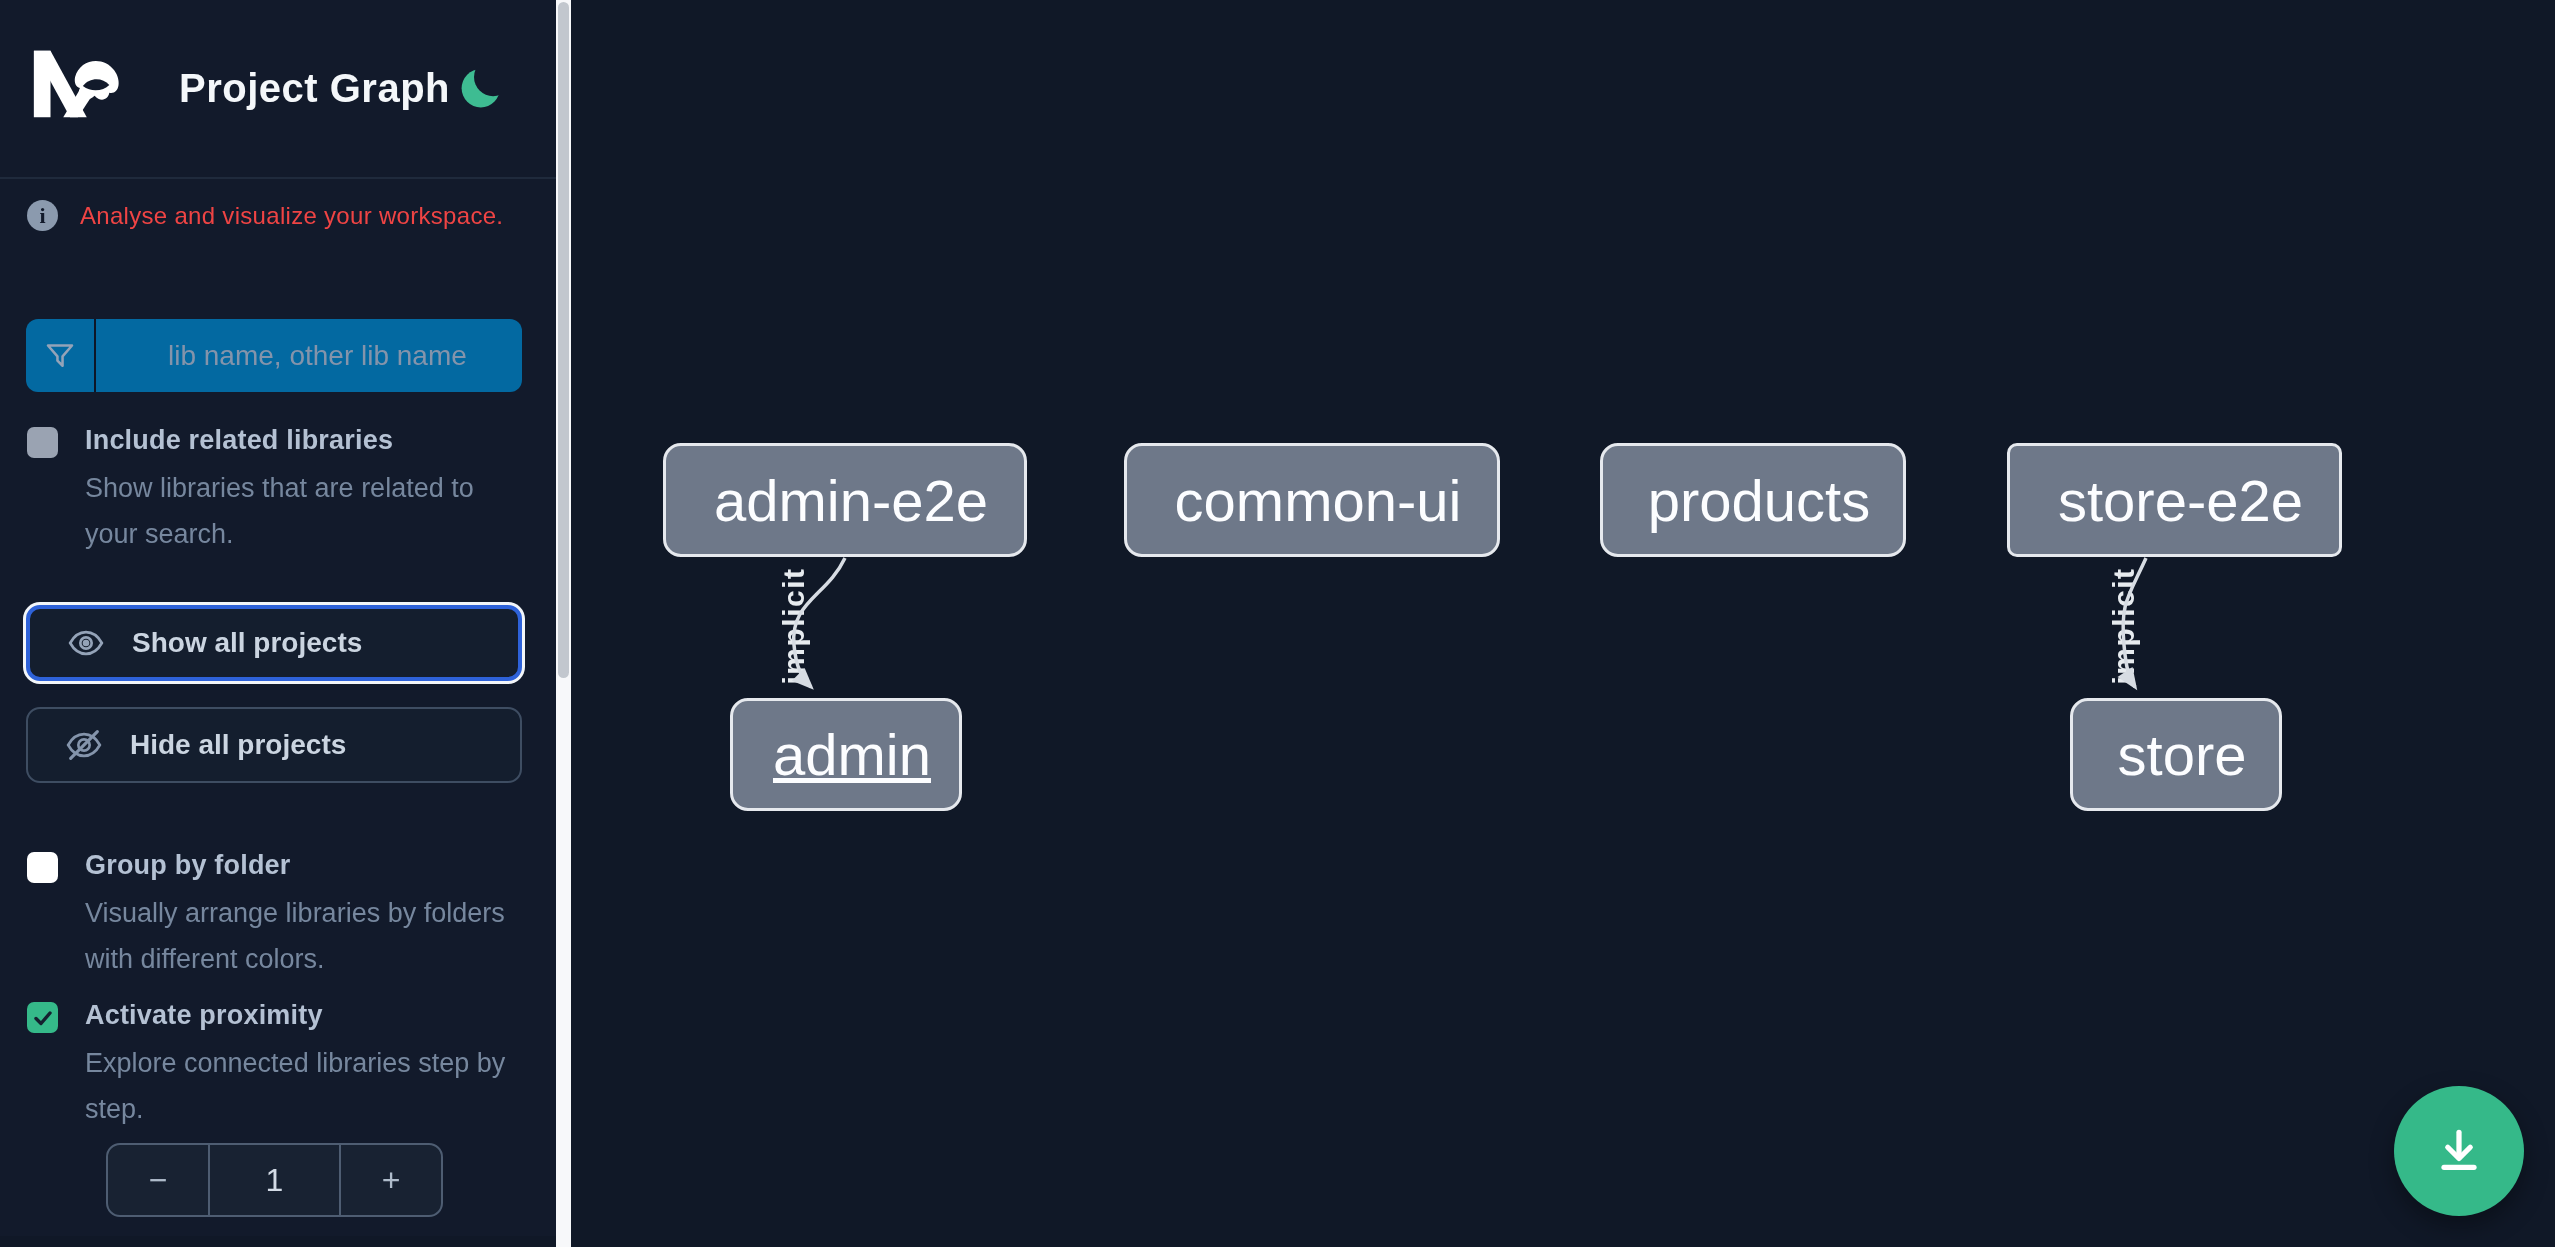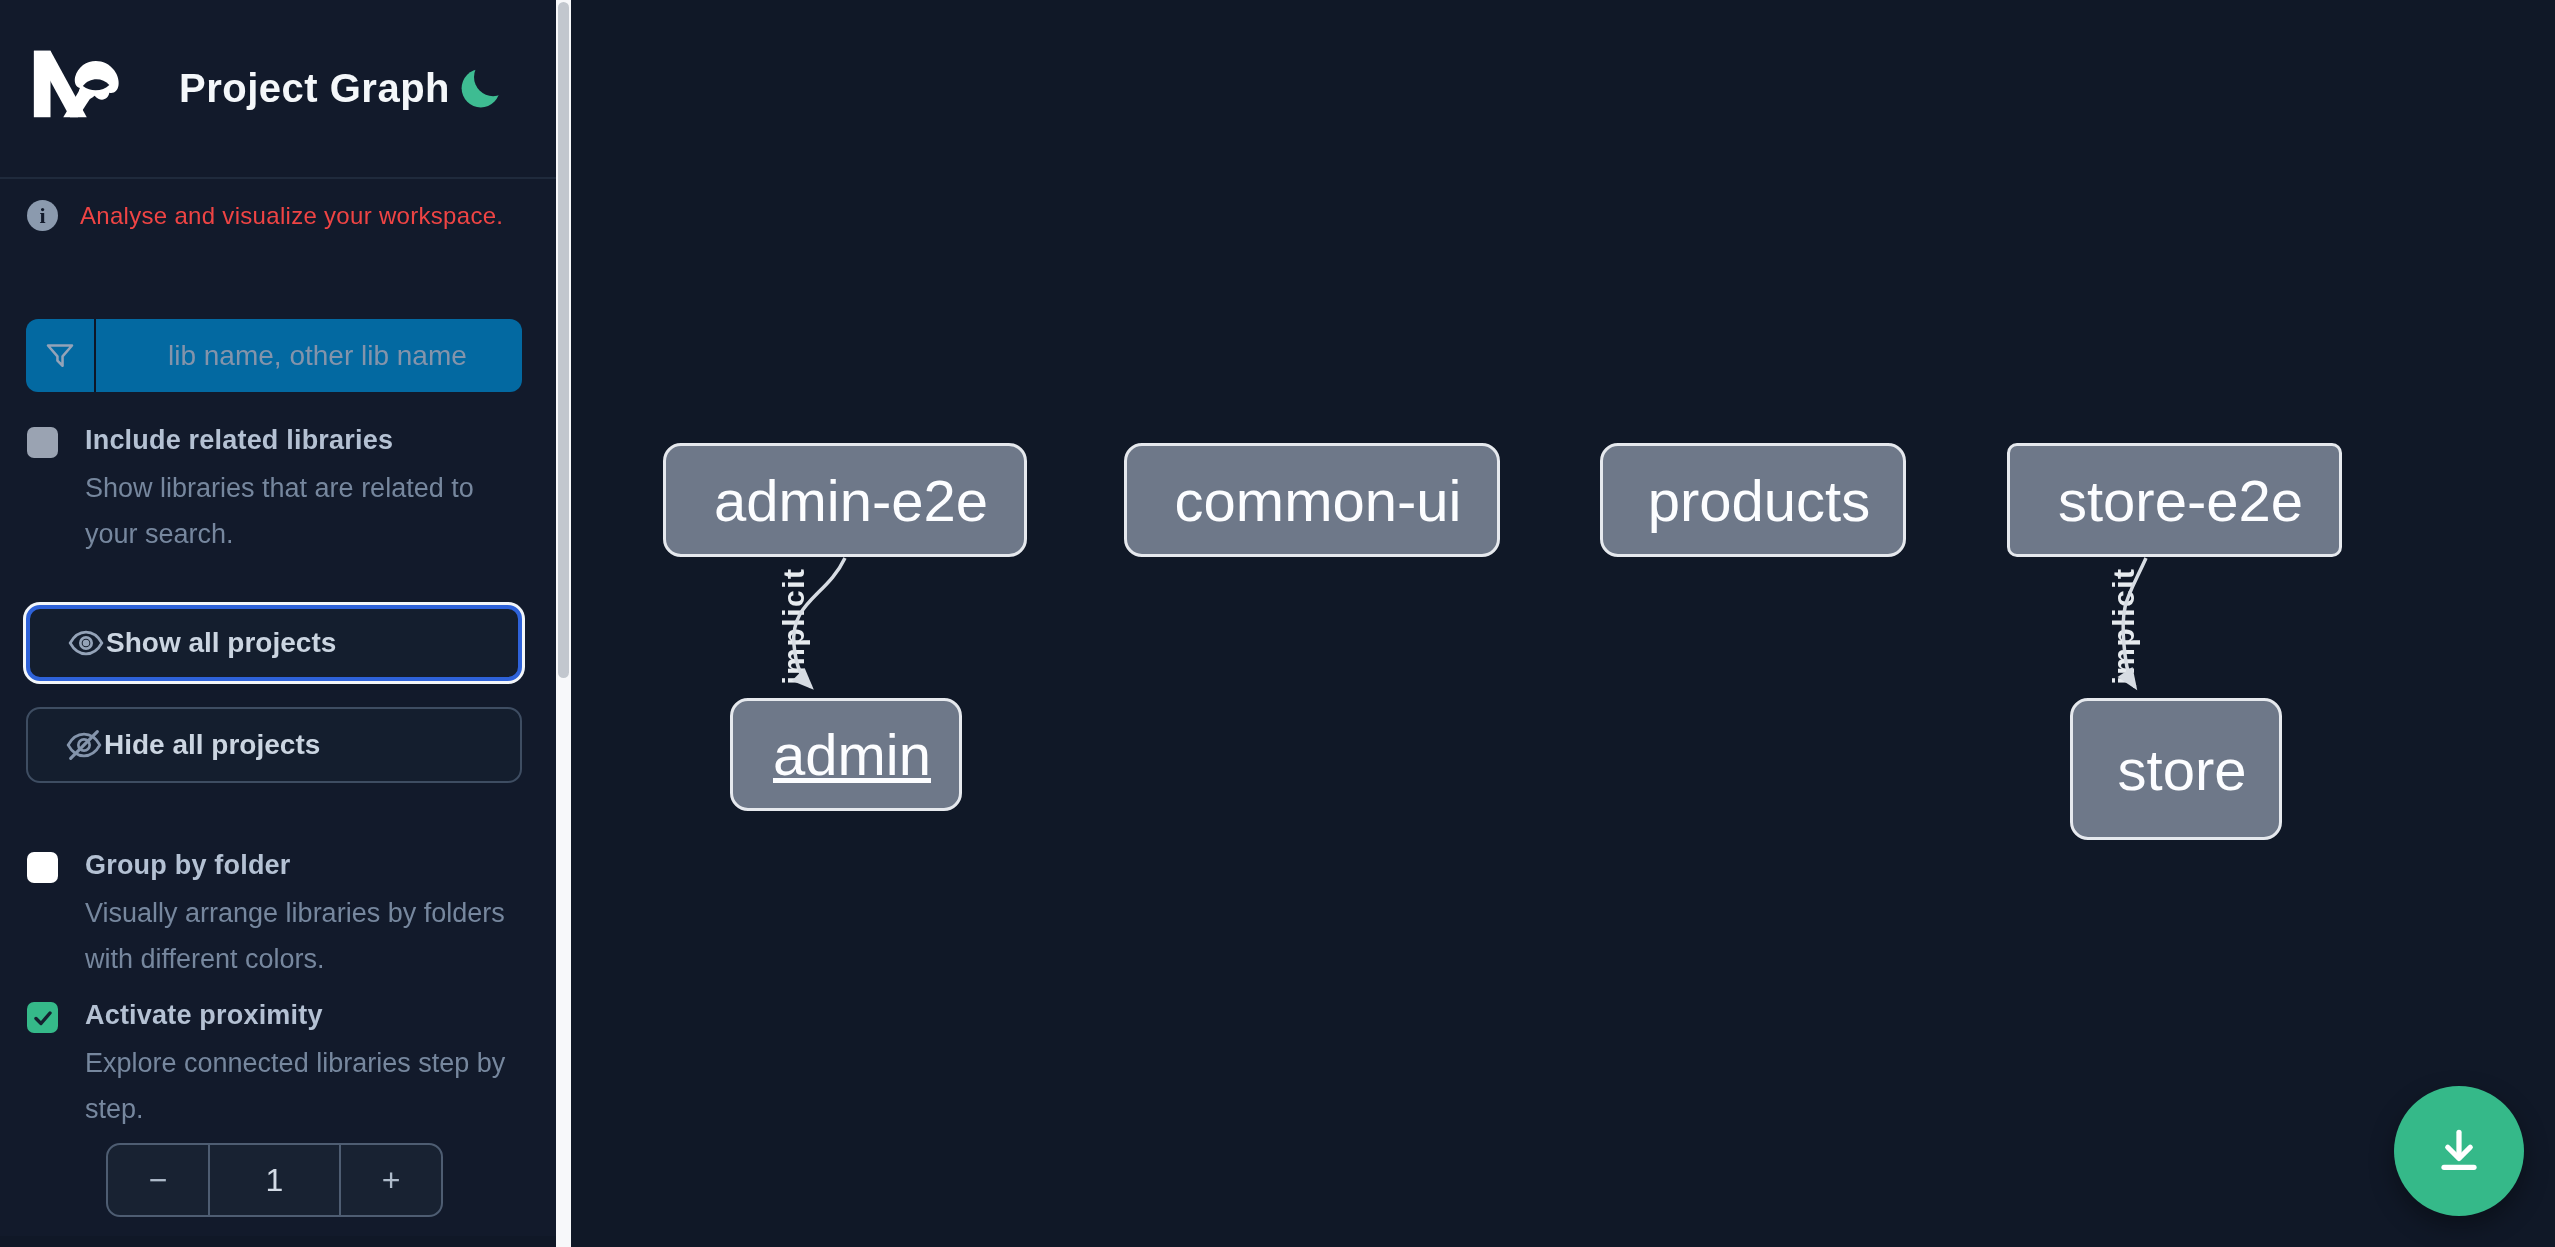--- a/index.html
+++ b/index.html
@@ -32,21 +32,21 @@
   .toggle { position:absolute; left:27px; width:500px; }
   .toggle-cb { position:absolute; left:0; top:2px; width:31px; height:31px; border-radius:7px; }
   .cb-gray  { background:#9AA3B2; }
   .cb-white { background:#FFFFFF; }
   .cb-green { background:#35B989; display:flex; align-items:center; justify-content:center; }
   .toggle-label { margin-left:58px; font-size:27px; font-weight:700; color:#B4C1D3; letter-spacing:0.2px; }
   .toggle-desc  { margin-left:58px; margin-top:9px; width:430px; font-size:27px; line-height:46px; color:#76879E; }
 
   .side-btn { position:absolute; left:26px; width:496px; height:76px; display:flex; align-items:center;
               background:#141E2E; border:2px solid #3E4D62; border-radius:14px; cursor:pointer;
-              padding-left:36px; }
+              padding-left:36px; gap:26px; }
   .side-btn .btn-label { font-size:28px; font-weight:600; color:#CBD5E1; font-family:"Liberation Sans", sans-serif; }
   .btn-focused { border:4px solid #2E62D9; box-shadow:0 0 0 3px #F3F6F9; }
 
   .stepper { position:absolute; left:106px; top:1143px; width:337px; height:74px; display:flex;
              border:2px solid #4E5D72; border-radius:14px; background:#182232; overflow:hidden; }
   .stepper > * { display:flex; align-items:center; justify-content:center; color:#C6D0DD; font-size:32px; }
   .stepper-btn { width:100px; flex:none; background:transparent; border:none; cursor:pointer; color:#AFBCCB; }
   .stepper-value { flex:1; border-left:2px solid #4E5D72; border-right:2px solid #4E5D72; color:#D3DBE6; }
 
   
@@ -57,21 +57,21 @@
   .canvas { position:absolute; left:571px; top:0; width:1984px; height:1247px; background:#101827; }
 
   .gnode { position:absolute; display:flex; align-items:center; justify-content:center;
            background:#6E7889; border:3px solid #E6E9EE; border-radius:18px;
            color:#FCFDFF; font-size:58px; cursor:pointer;padding-left:12px; }
   .n-admin-e2e { left:92px;   top:443px; width:364px; height:114px; }
   .n-common-ui { left:553px;  top:443px; width:376px; height:114px; }
   .n-products  { left:1029px; top:443px; width:306px; height:114px; }
   .n-store-e2e { left:1436px; top:443px; width:335px; height:114px;border-radius:10px; }
   .n-admin     { left:159px;  top:698px; width:232px; height:113px;text-decoration:underline; }
-  .n-store     { left:1499px; top:698px; width:212px; height:142px; }
+  .n-store     { left:1499px; top:698px; width:212px; height:113px; }
 
   .edge-label { position:absolute; transform:translate(-50%,-50%) rotate(-90deg);
                 color:#E7EBEF; font-size:30px; font-weight:600; letter-spacing:1.5px; cursor:pointer; }
   .el-1 { left:223px;  top:626px; }
   .el-2 { left:1553px; top:626px; }
 
   .edges-svg { position:absolute; left:0; top:0; width:1984px; height:1247px; pointer-events:none; }
 
   .fab { position:absolute; left:1823px; top:1086px; width:130px; height:130px; border-radius:50%;
          background:#35B989; border:none; cursor:pointer; display:flex; align-items:center; justify-content:center;

